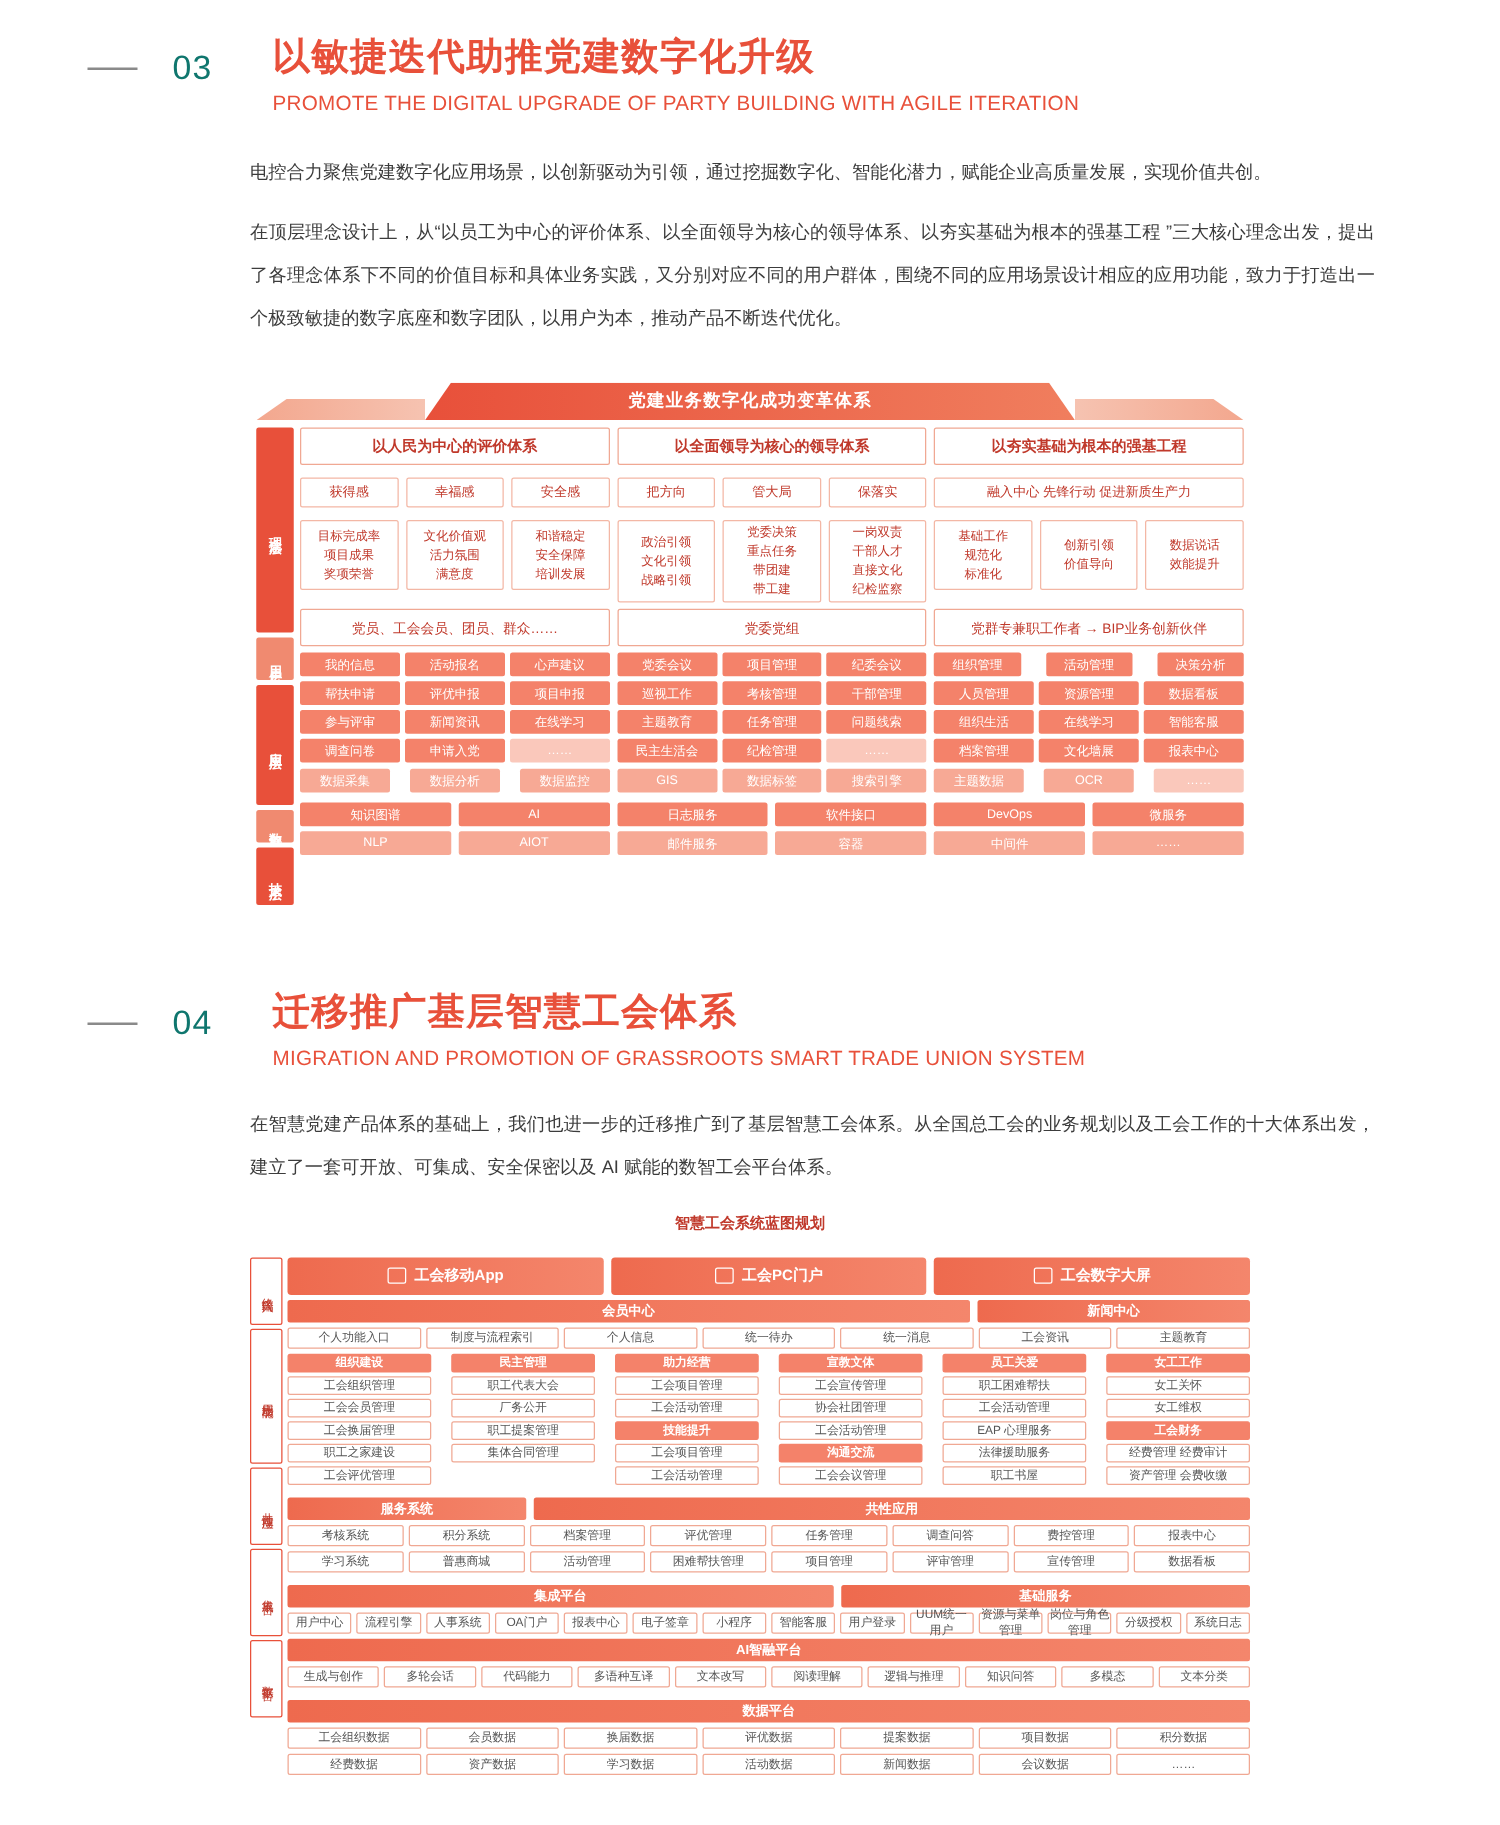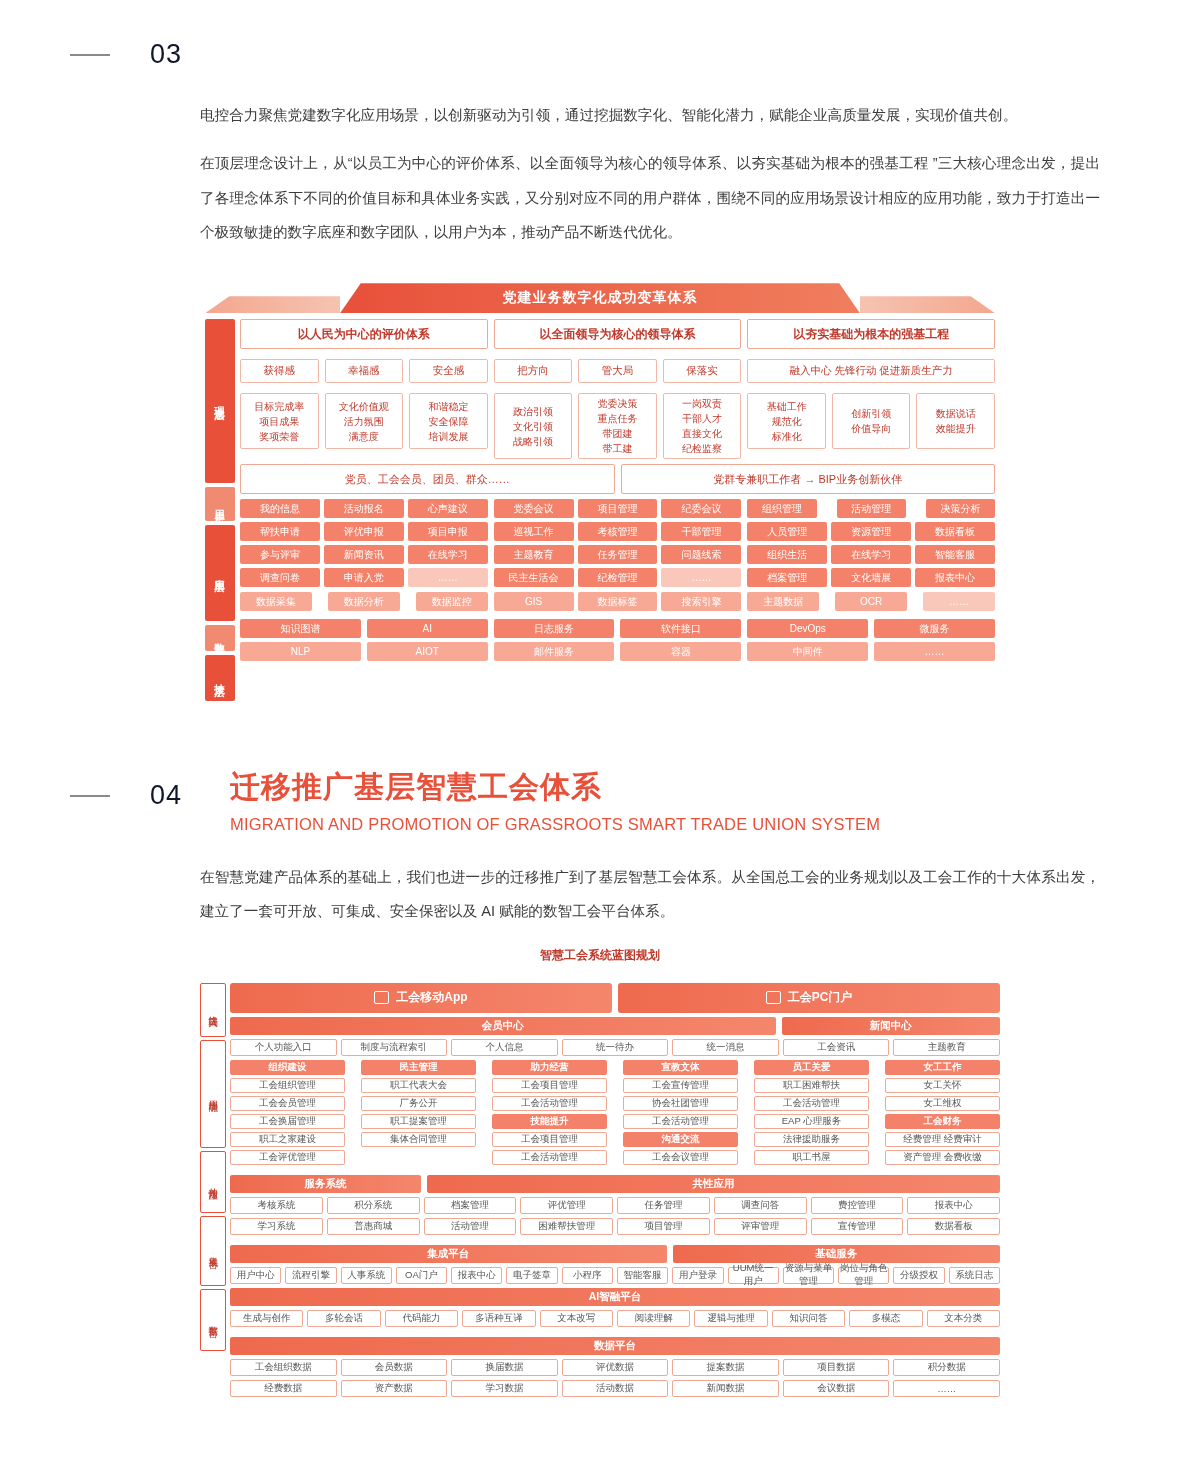--- a/index.html
+++ b/index.html
@@ -14,21 +14,21 @@
   }
 
   
   .section { position:relative; }
   .sec-head { display:flex; align-items:flex-start; }
   .dash {
     width:40px; height:2px; background:#8a8a8a;
     margin-top:28px; margin-left:70px; flex:0 0 auto;
   }
   .secnum {
-    font-size:27px; color:#0f172a; margin-left:40px; margin-top:13px;
+    font-size:27px; color:#0f766e; margin-left:28px; margin-top:13px;
     letter-spacing:1px; flex:0 0 auto; font-weight:400;
   }
   .sec-titles { margin-left:48px; }
   .sec-title-cn {
     font-size:30px; font-weight:bold; color:#E8503A; letter-spacing:1px;
     line-height:1.3;
   }
   .sec-title-en {
     font-size:16.5px; color:#E8503A; letter-spacing:.2px; margin-top:9px;
   }
@@ -157,20 +157,24 @@
   .blank { visibility:hidden; }
   .sep { height:6px; }
 </style>
 </head>
 <body>
 
 <div class="section" style="padding-top:26px;">
   <div class="sec-head">
     <div class="dash"></div>
     <div class="secnum">03</div>
+    <div class="sec-titles">
+      <div class="sec-title-cn">以敏捷迭代助推党建数字化升级</div>
+      <div class="sec-title-en">PROMOTE THE DIGITAL UPGRADE OF PARTY BUILDING WITH AGILE ITERATION</div>
+    </div>
   </div>
 
   <div style="height:28px"></div>
   <p class="para">电控合力聚焦党建数字化应用场景，以创新驱动为引领，通过挖掘数字化、智能化潜力，赋能企业高质量发展，实现价值共创。</p>
   <p class="para">在顶层理念设计上，从“以员工为中心的评价体系、以全面领导为核心的领导体系、以夯实基础为根本的强基工程 ”三大核心理念出发，提出了各理念体系下不同的价值目标和具体业务实践，又分别对应不同的用户群体，围绕不同的应用场景设计相应的应用功能，致力于打造出一个极致敏捷的数字底座和数字团队，以用户为本，推动产品不断迭代优化。</p>
 
   <div id="diagram1" class="diagram">
     <div class="d1-banner-wrap">
       <div class="d1-banner">党建业务数字化成功变革体系</div>
     </div>
@@ -257,20 +261,21 @@
             <div class="card" style="white-space:pre-line">创新引领
 价值导向</div>
             <div class="card" style="white-space:pre-line">数据说话
 效能提升</div>
           </div>
             </div>
         </div>
 
         <div class="userrow">
           <div class="userbox">党员、工会会员、团员、群众……</div>
+          <div class="userbox">党委党组</div>
           <div class="userbox">党群专兼职工作者 → BIP业务创新伙伴</div>
         </div>
 
         <div class="grid-block">
           <div class="grid-col">
             <div style="display:flex;gap:4px">
               <div class="cellbtn" style="flex:1">我的信息</div>
               <div class="cellbtn" style="flex:1">活动报名</div>
               <div class="cellbtn" style="flex:1">心声建议</div>
             </div>
@@ -412,20 +417,24 @@
       <div class="d2-main">
 
         <div class="topbar">
           <div class="topcard">
             <span class="ticon"></span>
             <span>工会移动App</span>
           </div>
           <div class="topcard">
             <span class="ticon"></span>
             <span>工会PC门户</span>
+          </div>
+          <div class="topcard">
+            <span class="ticon"></span>
+            <span>工会数字大屏</span>
           </div>
         </div>
 
         <div class="bandrow">
           <div class="band" style="flex:5">会员中心</div>
           <div class="band" style="flex:2">新闻中心</div>
         </div>
         <div class="smallcells">
           <div class="scell">个人功能入口</div>
           <div class="scell">制度与流程索引</div>

